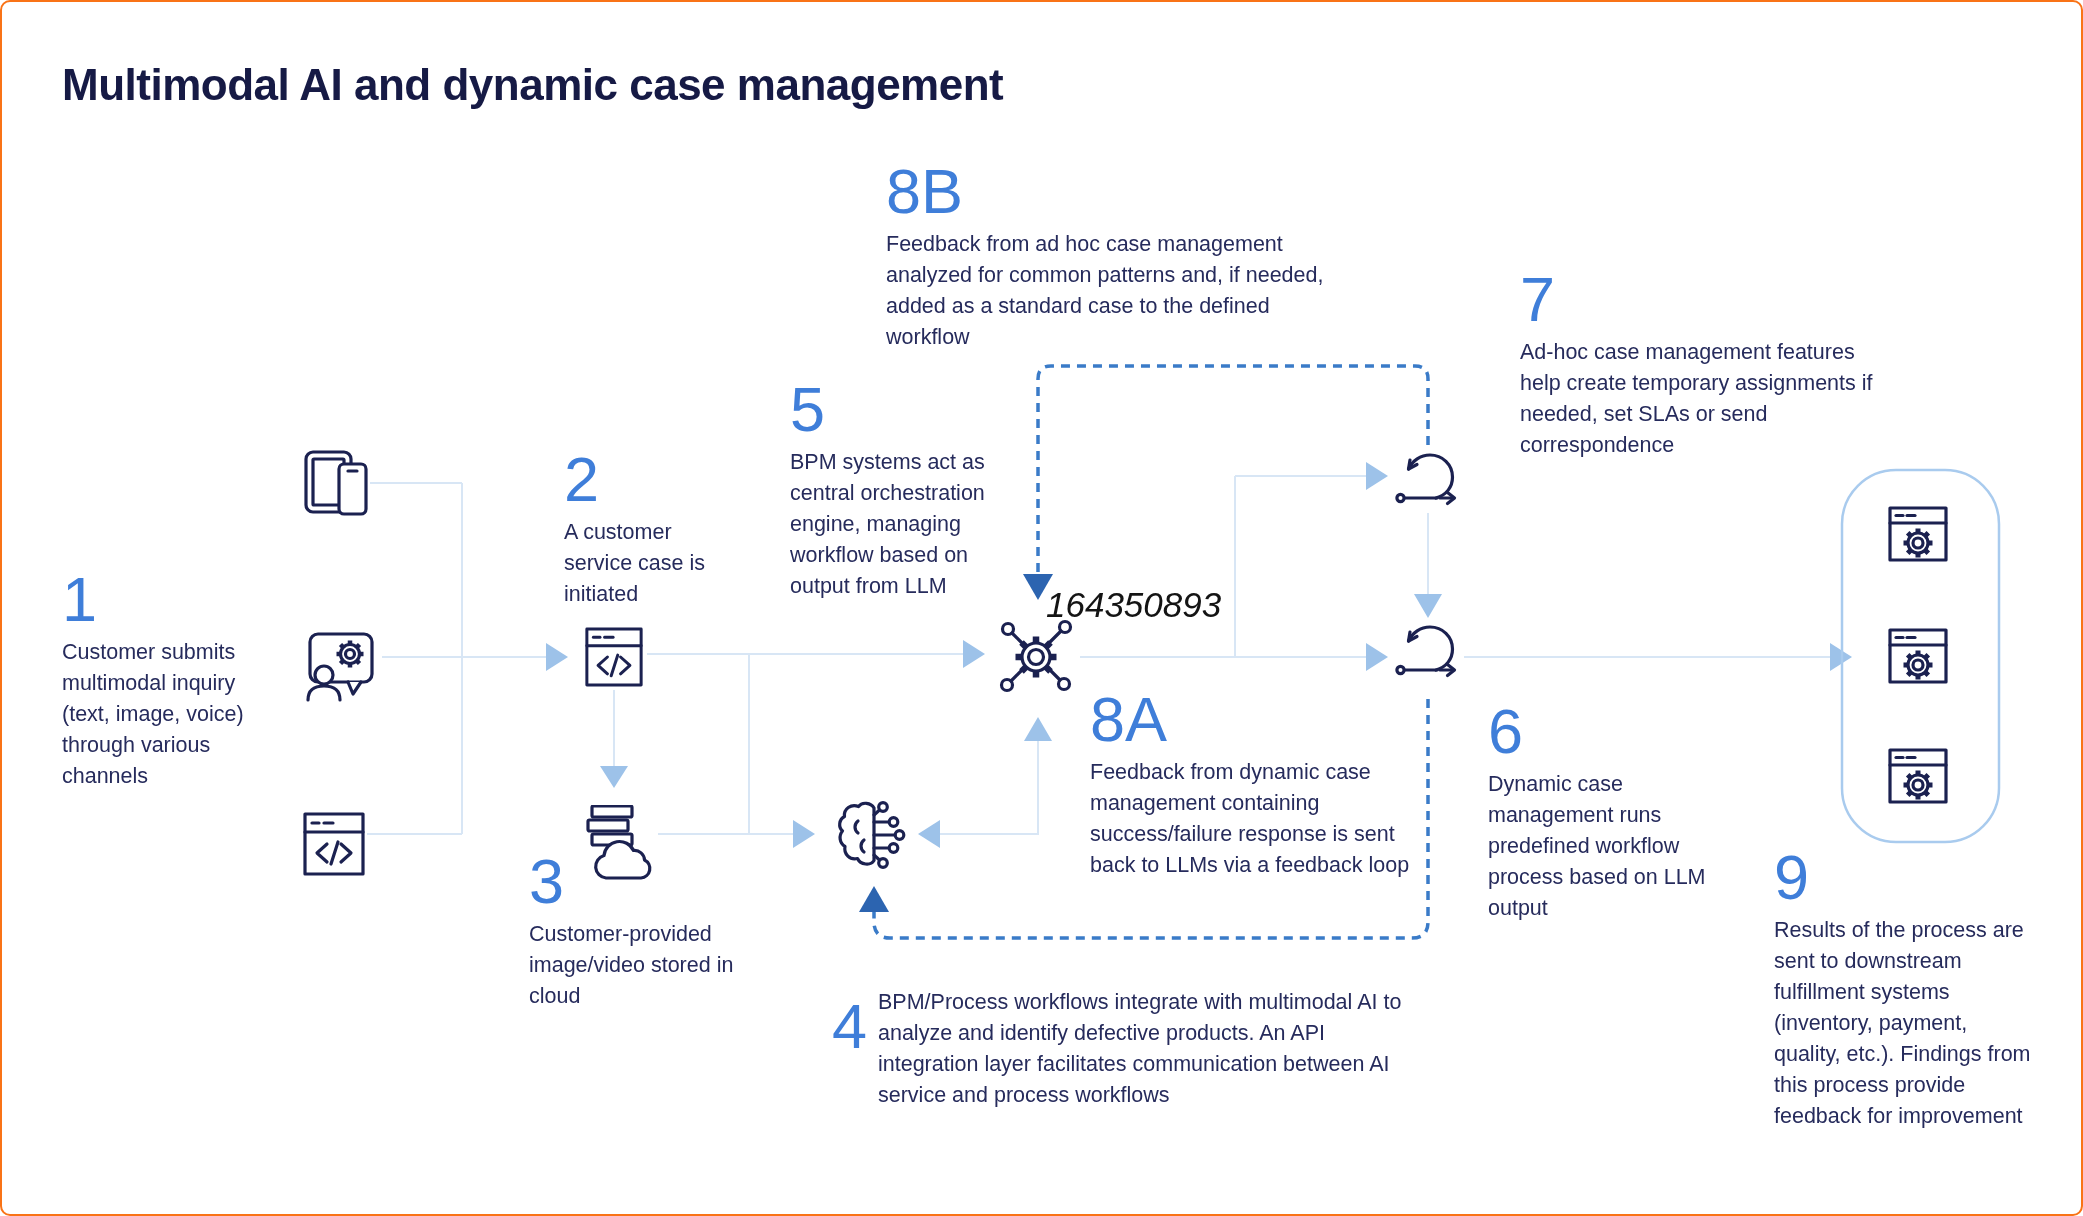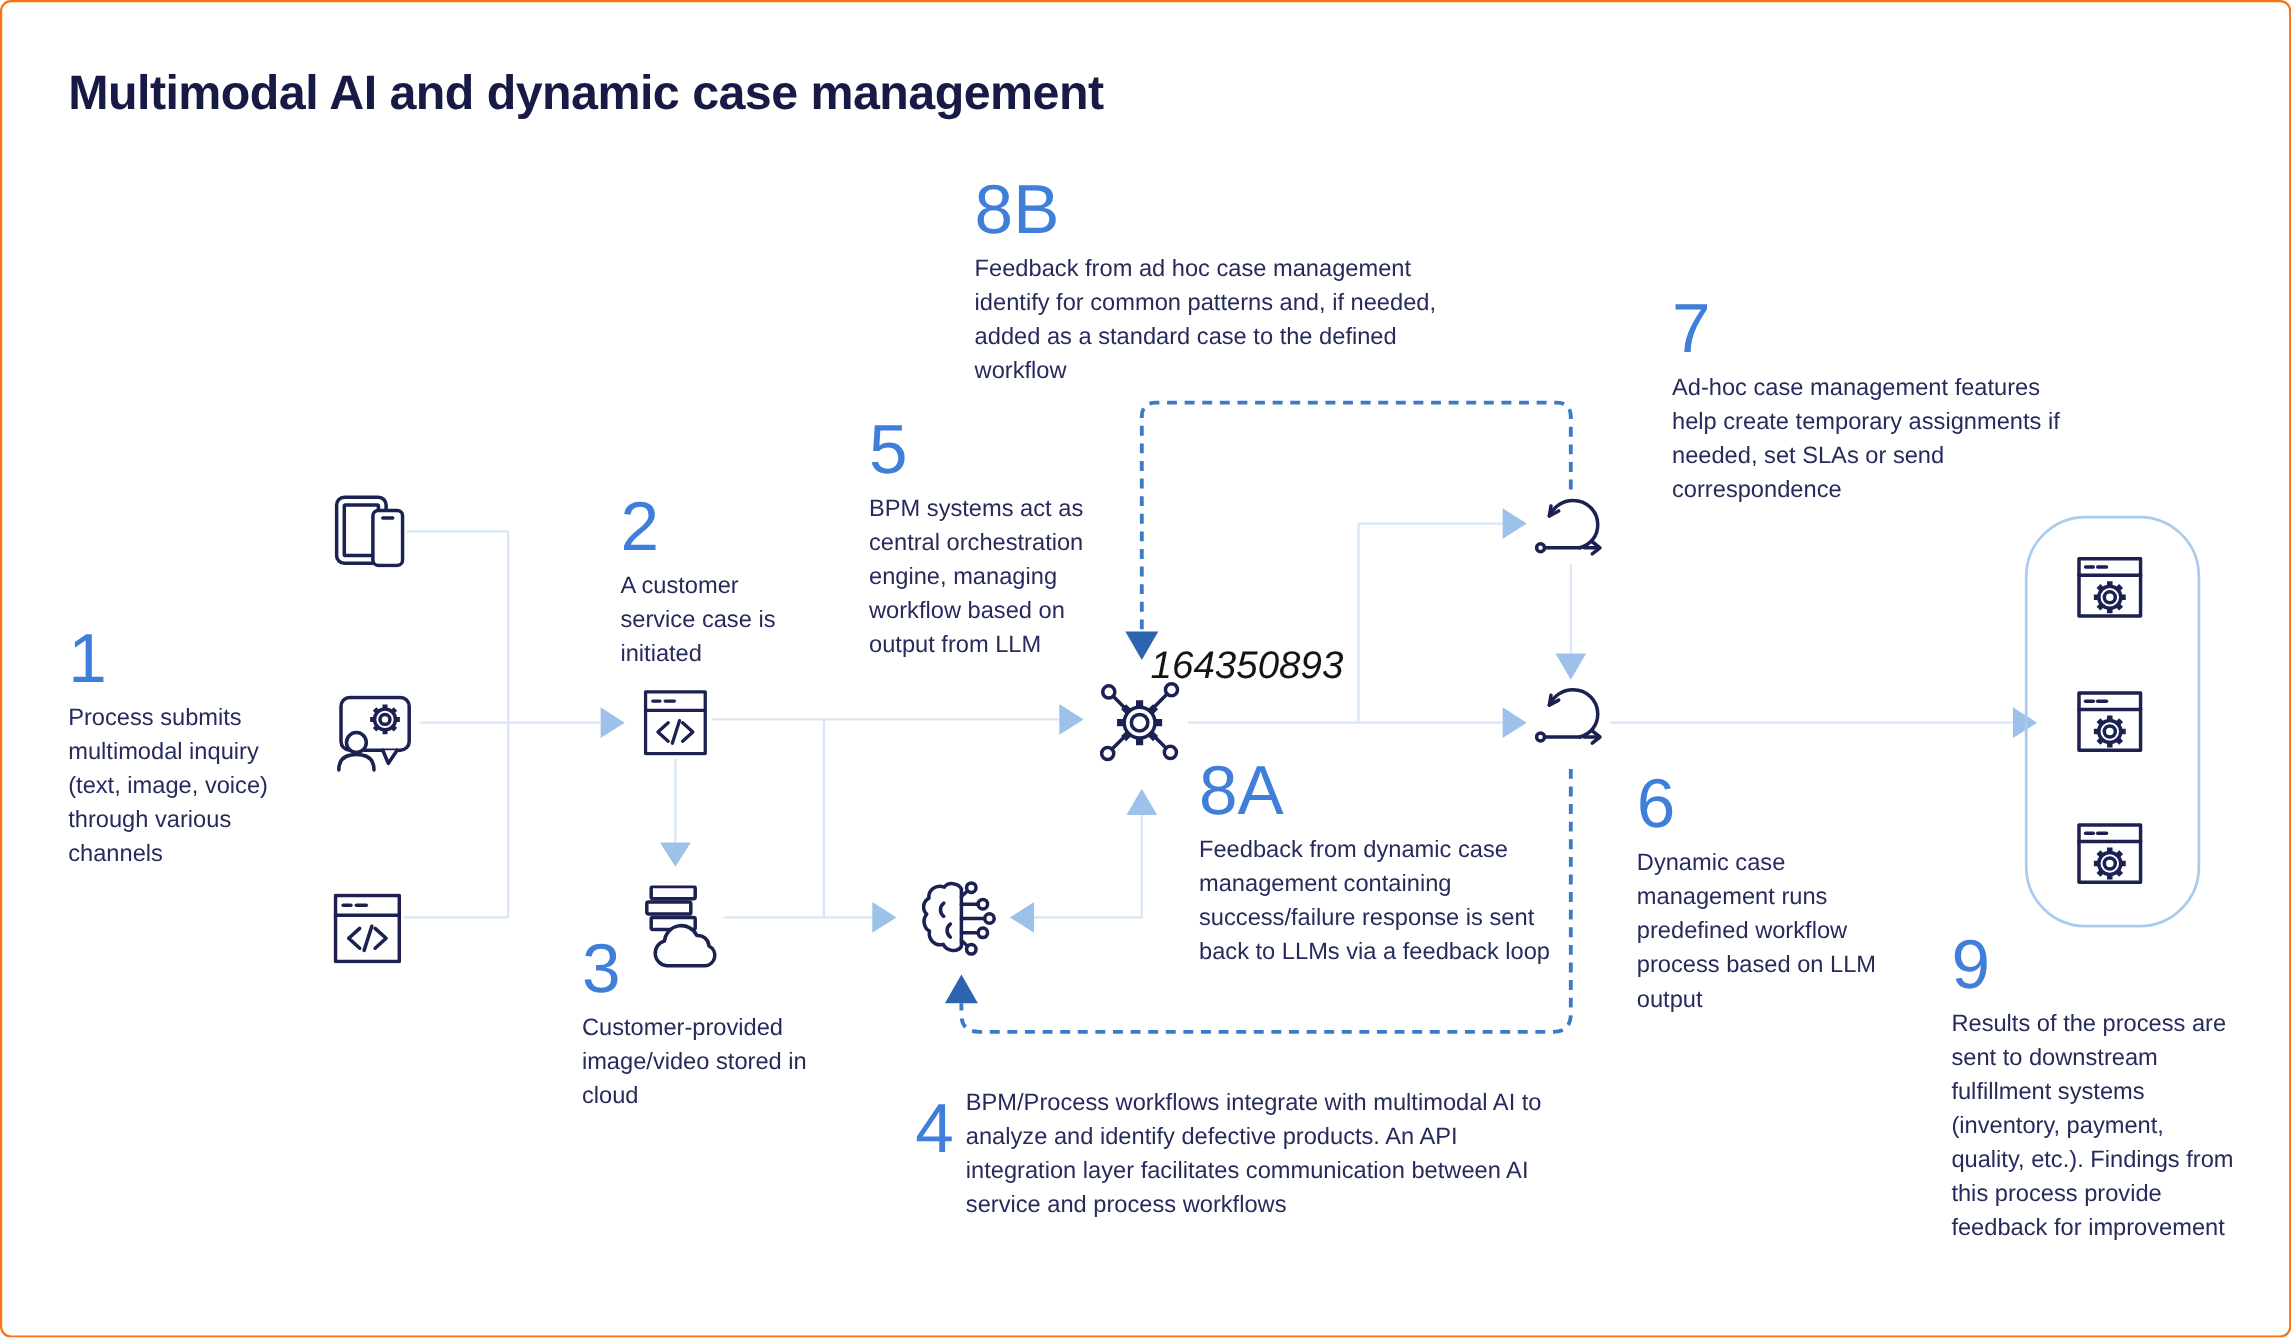--- a/index.html
+++ b/index.html
@@ -220,21 +220,21 @@
       </g>
       <circle class="icf" cx="30" cy="37" r="10"></circle>
       <circle class="ic" cx="30" cy="37" r="5"></circle>
     </svg>
   </div>
 
   <div class="watermark">164350893</div>
 
   <div class="step s1">
     <div class="num">1</div>
-    <div class="txt">Process submits multimodal inquiry (text, image, voice) through various channels</div>
+    <div class="txt">Customer submits multimodal inquiry (text, image, voice) through various channels</div>
   </div>
 
   <div class="step s2">
     <div class="num">2</div>
     <div class="txt">A customer service case is initiated</div>
   </div>
 
   <div class="step s3">
     <div class="num">3</div>
     <div class="txt">Customer-provided image/video stored in cloud</div>
@@ -260,21 +260,21 @@
     <div class="txt">Ad-hoc case management features help create temporary assignments if needed, set SLAs or send correspondence</div>
   </div>
 
   <div class="step s8a">
     <div class="num">8A</div>
     <div class="txt">Feedback from dynamic case management containing success/failure response is sent back to LLMs via a feedback loop</div>
   </div>
 
   <div class="step s8b">
     <div class="num">8B</div>
-    <div class="txt">Feedback from ad hoc case management identify for common patterns and, if needed, added as a standard case to the defined workflow</div>
+    <div class="txt">Feedback from ad hoc case management analyzed for common patterns and, if needed, added as a standard case to the defined workflow</div>
   </div>
 
   <div class="step s9">
     <div class="num">9</div>
     <div class="txt">Results of the process are sent to downstream fulfillment systems (inventory, payment, quality, etc.). Findings from this process provide feedback for improvement</div>
   </div>
 
 </div>
 
 </body></html>

